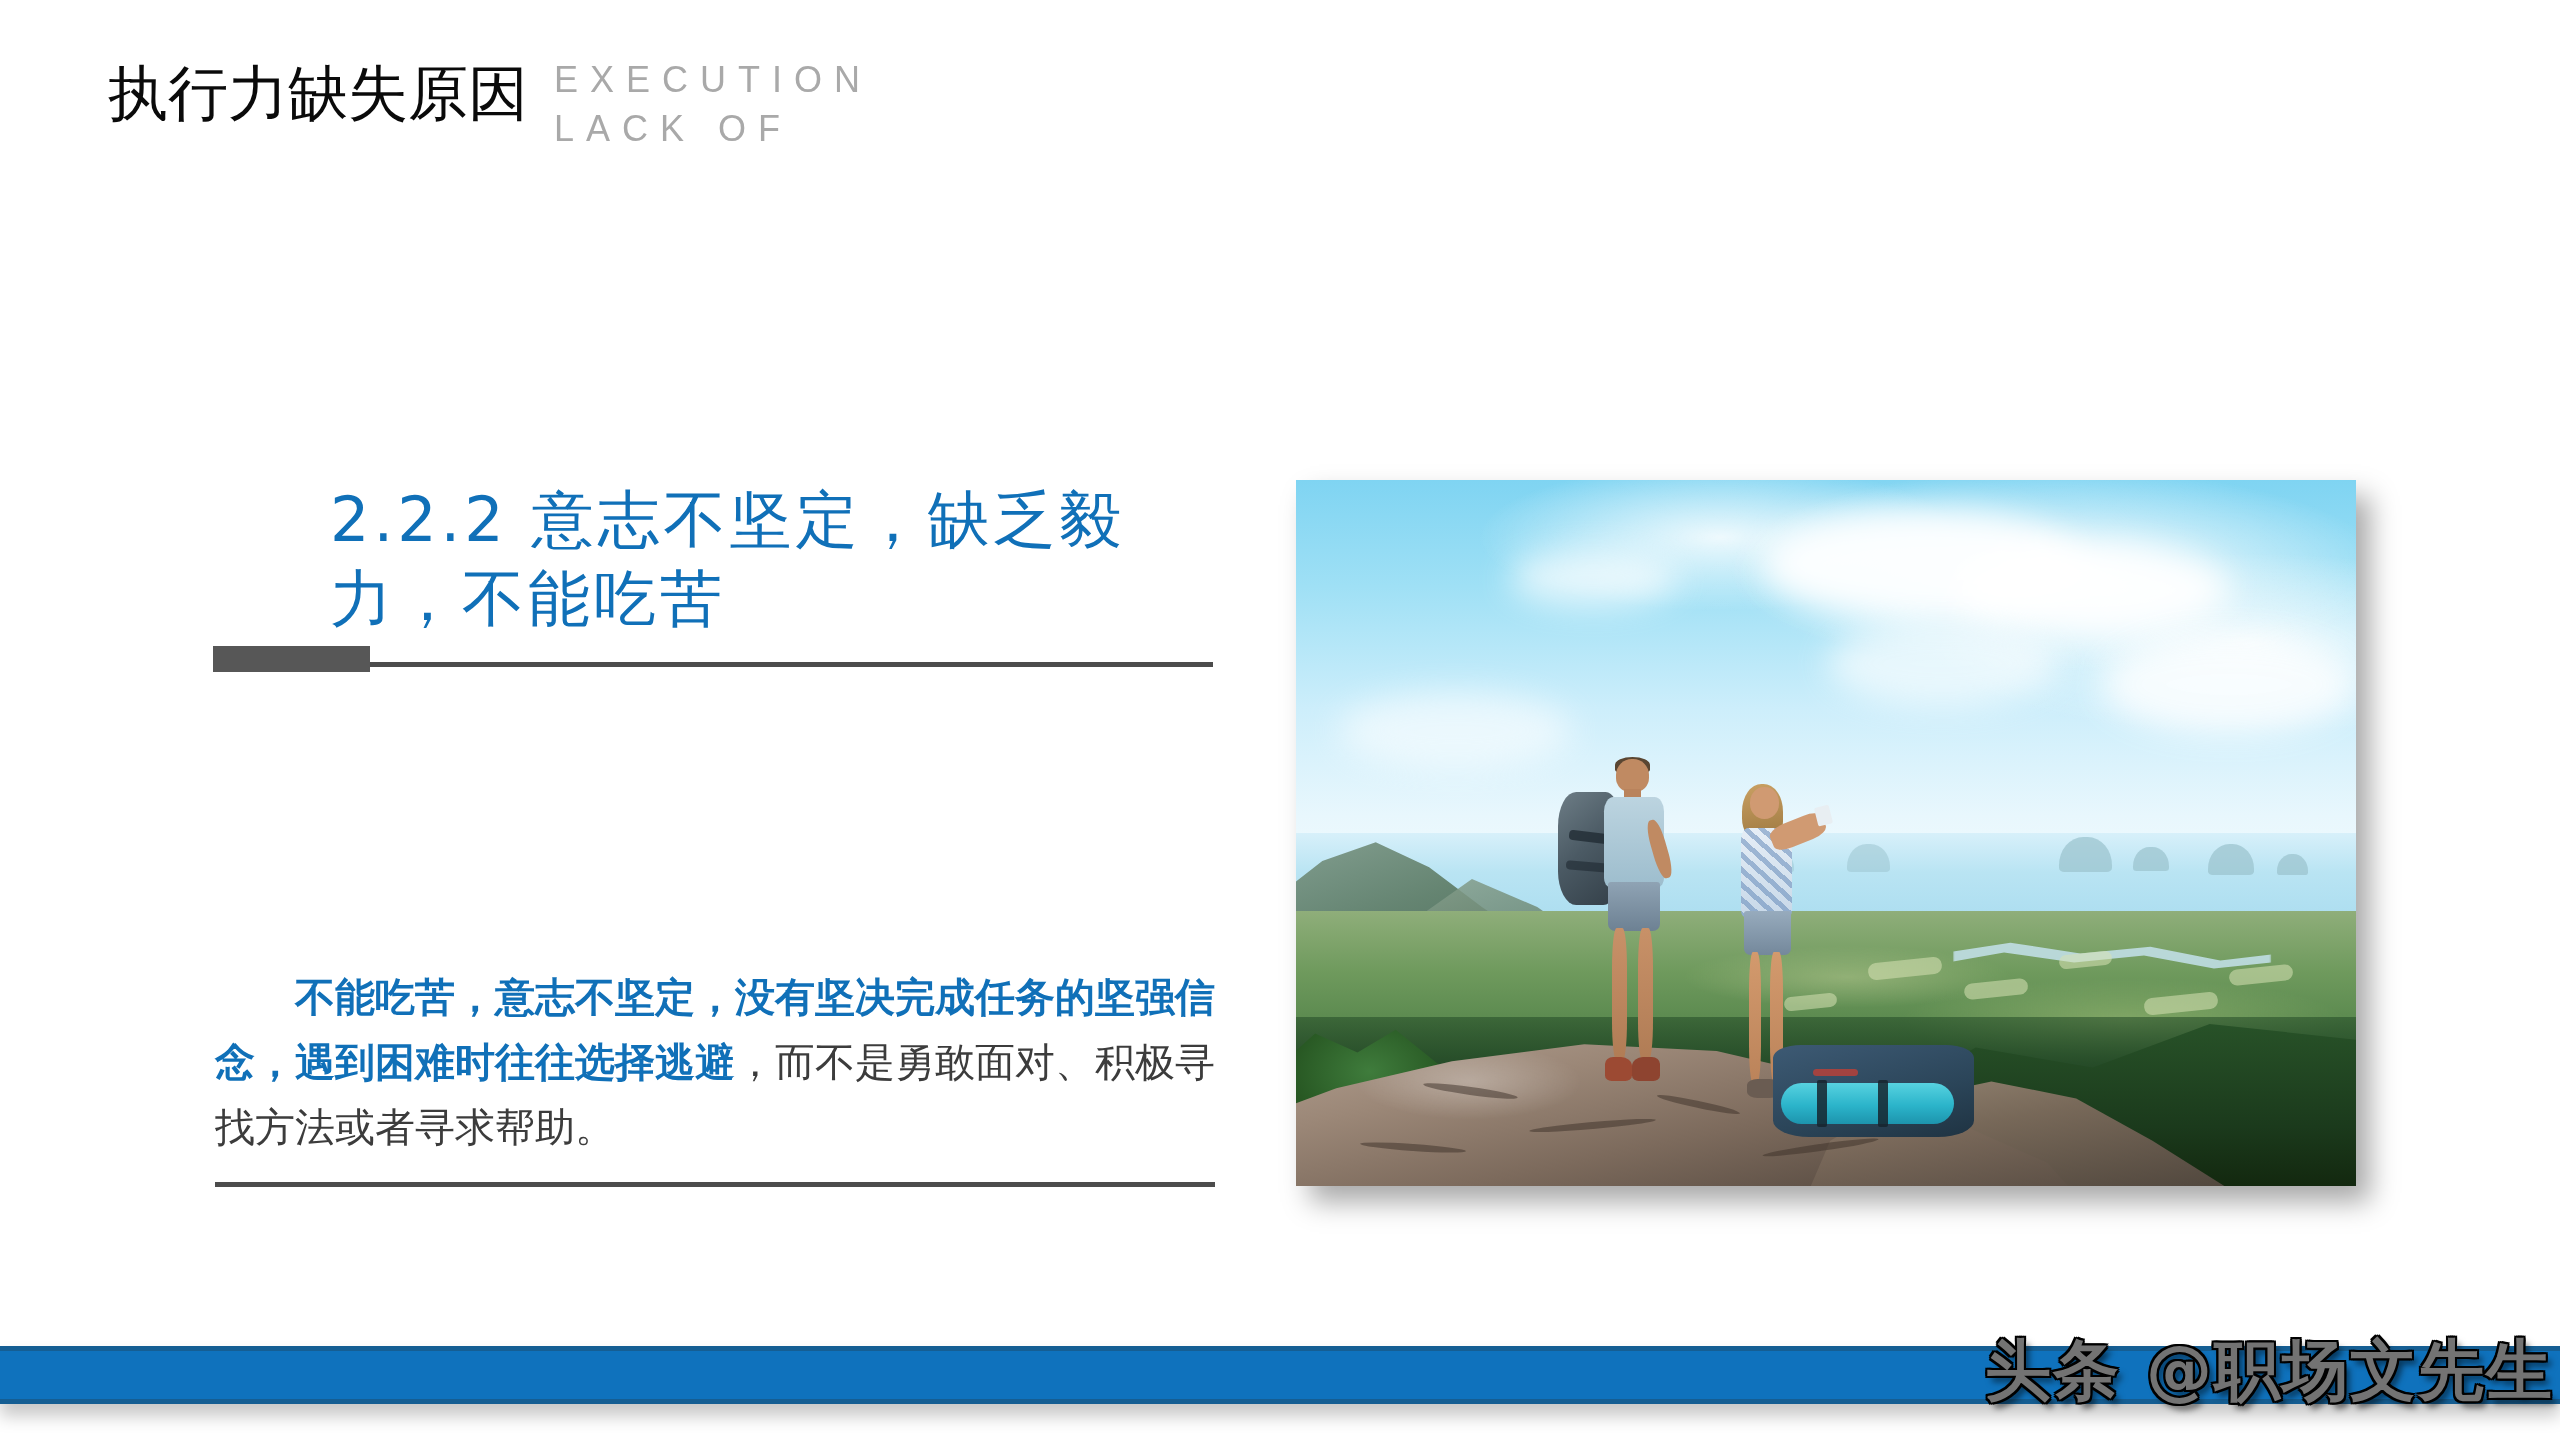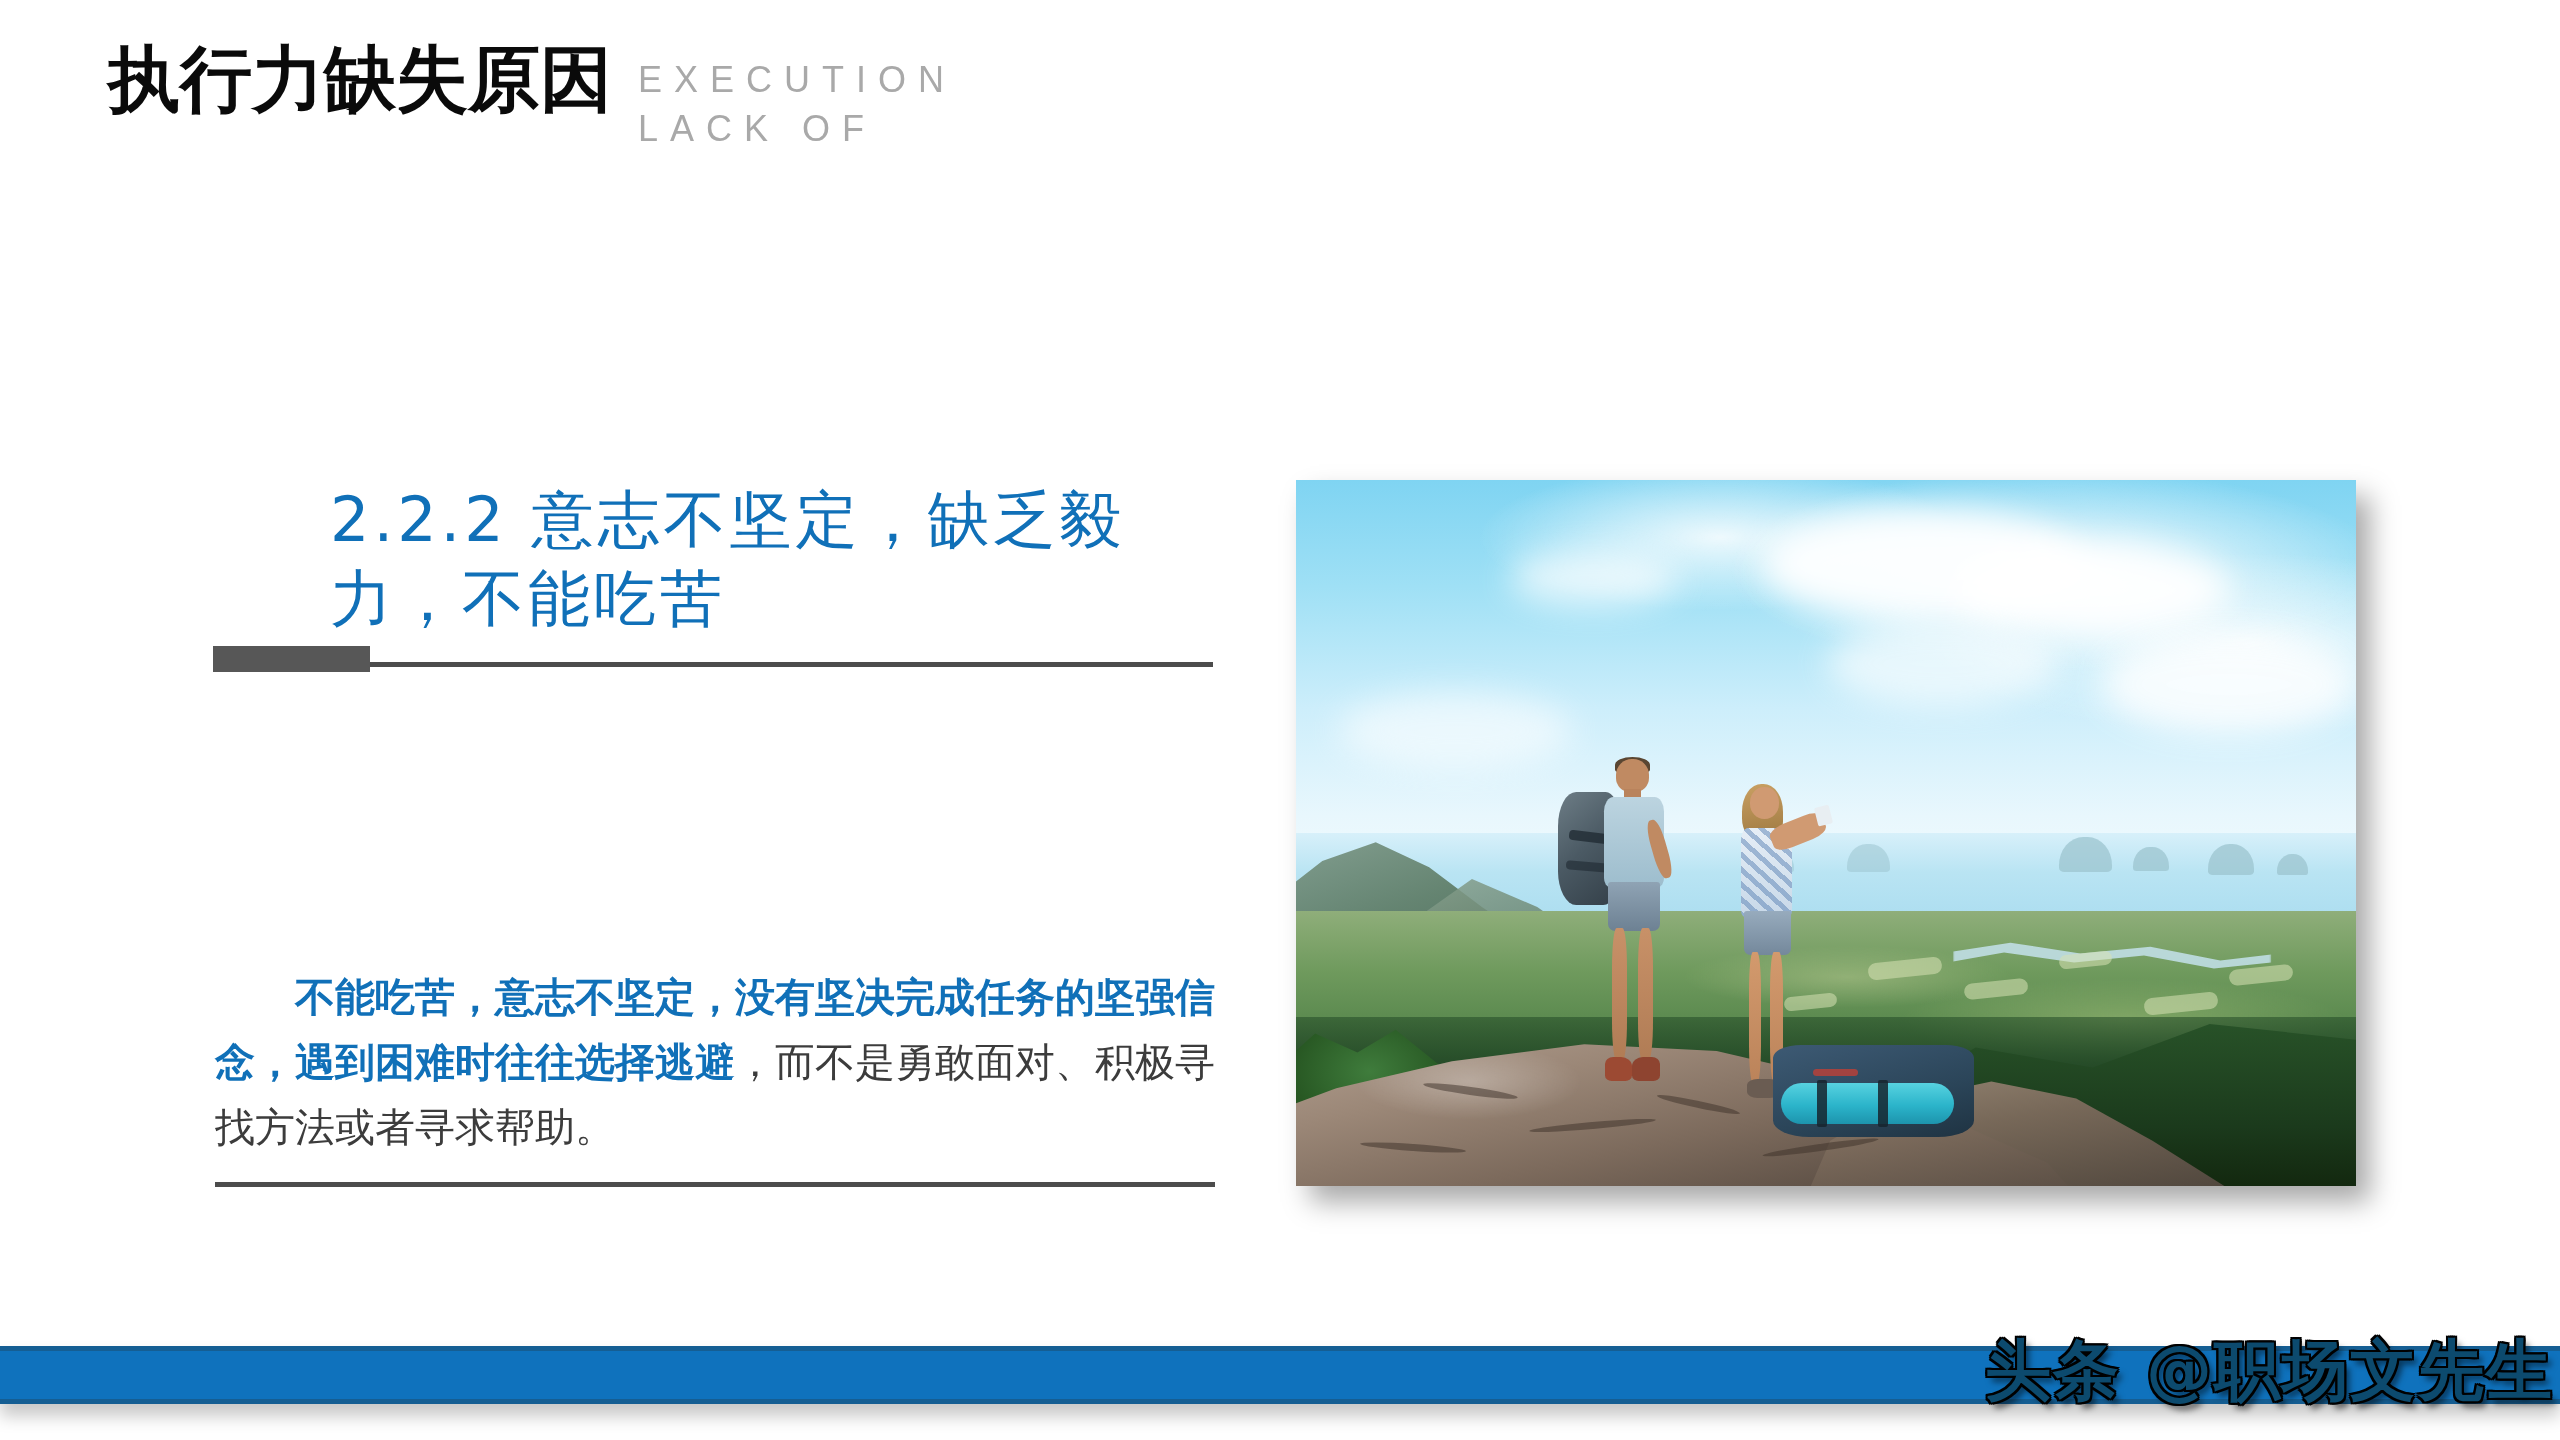--- a/index.html
+++ b/index.html
@@ -20,27 +20,28 @@
 
   
   #header {
     position: absolute;
     left: 108px;
     top: 42px;
     display: flex;
     align-items: flex-start;
   }
   #slide-title {
-    font-size: 72px;
-    font-weight: 700;
+    font-size: 60px;
+    font-weight: 400;
     color: #0a0a0a;
     line-height: 1.05;
     letter-spacing: 0px;
     white-space: nowrap;
     font-family: "DejaVu Sans", "Liberation Sans", sans-serif;
+    margin-top: 20px;
   }
   #subtitle-en {
     margin-left: 26px;
     margin-top: 14px;
     color: #a9a9a9;
     font-size: 36px;
     line-height: 1.35;
     letter-spacing: 12px;
     font-weight: 400;
     white-space: nowrap;
@@ -343,21 +344,21 @@
     border-bottom: 5px solid #155e93;
     box-sizing: border-box;
     box-shadow: 0 12px 16px rgba(0,0,0,0.22);
   }
   #watermark {
     position: absolute;
     left: 1985px;
     top: 1326px;
     font-size: 66px;
     font-weight: 700;
-    color: #0c4a6e;
+    color: #737373;
     white-space: nowrap;
     letter-spacing: 2px;
     font-family: "DejaVu Sans", "Liberation Sans", sans-serif;
     text-shadow:
       -2px -2px 0 #000, 2px -2px 0 #000, -2px 2px 0 #000, 2px 2px 0 #000,
       0 -2px 0 #000, 0 2px 0 #000, -2px 0 0 #000, 2px 0 0 #000,
       5px 6px 6px rgba(0,0,0,0.55);
   }
 </style>
 </head>

